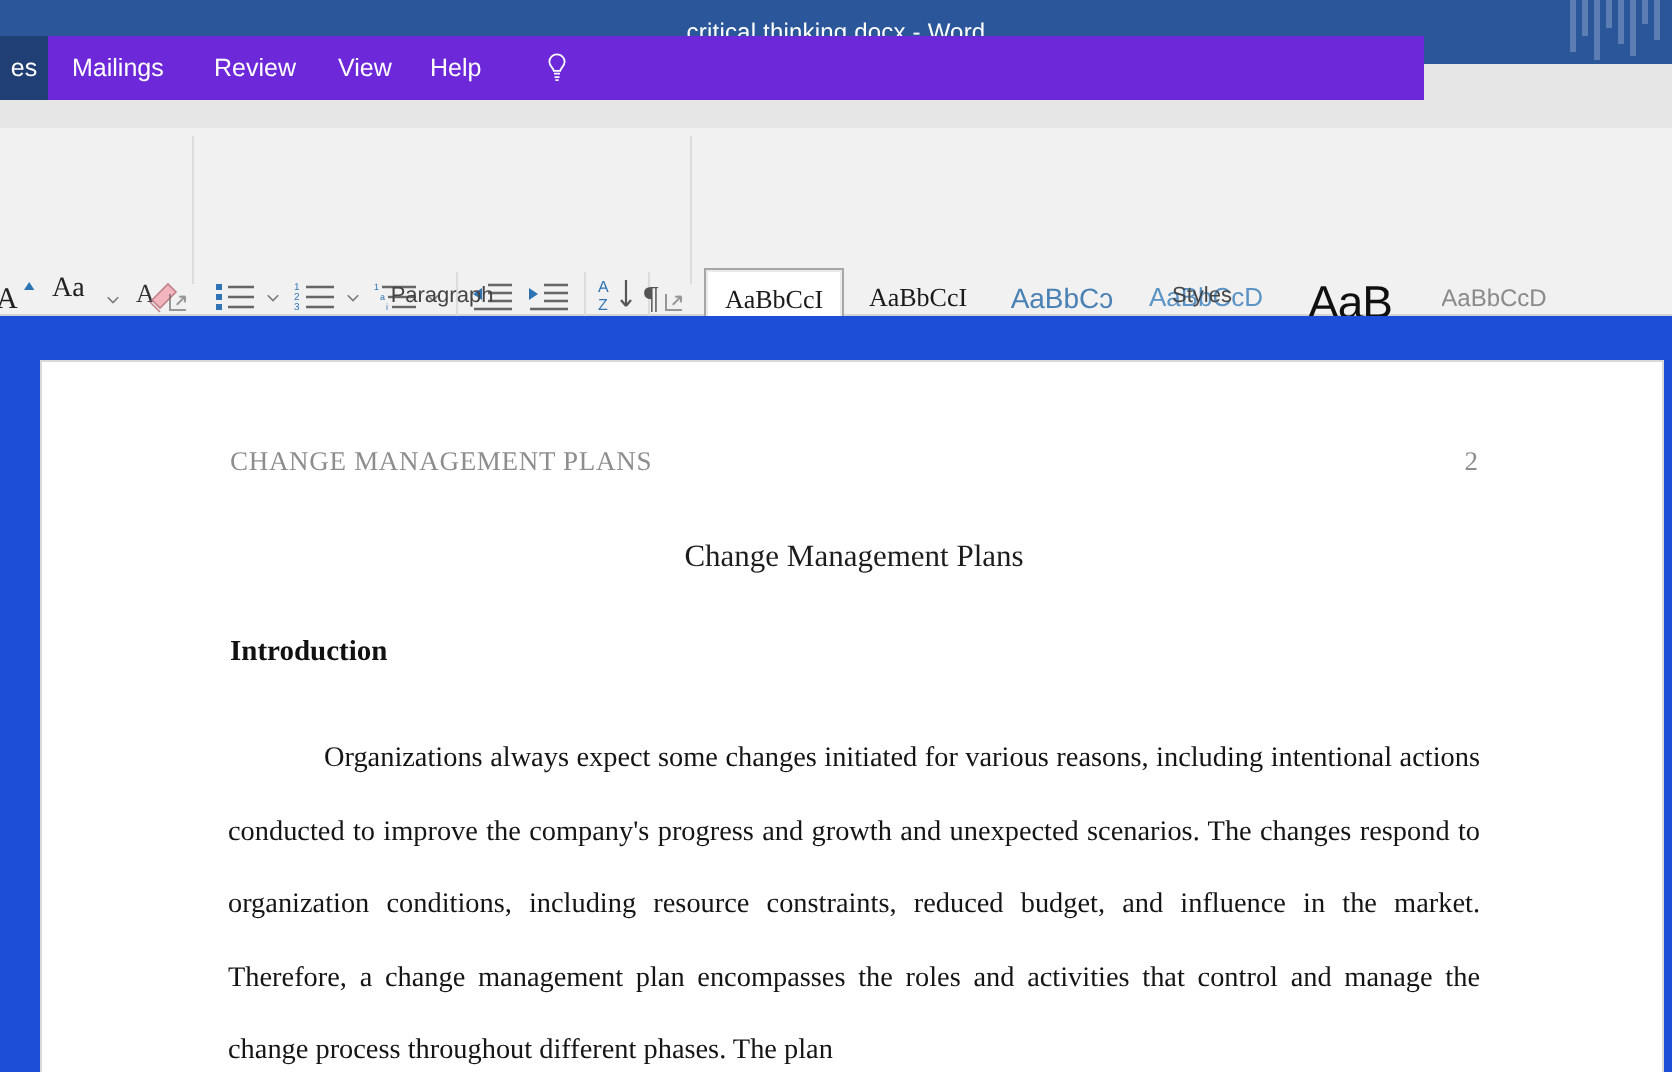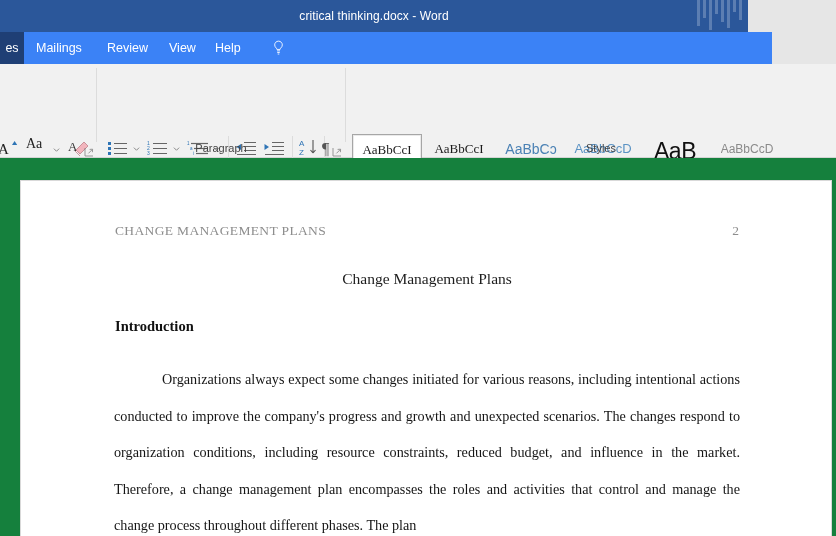--- a/index.html
+++ b/index.html
@@ -5,39 +5,39 @@
   * { box-sizing: border-box; margin: 0; padding: 0; }
   html, body {
     width: 836px; height: 536px;
     overflow: hidden;
     font-family: "Liberation Sans", sans-serif;
     background: #e6e6e6;
   }
 
   
   .titlebar {
-    position: absolute; left: 0; top: 0; width: 748px; height: 32px;
+    position: absolute; left: 0; top: 0; width: 836px; height: 32px;
     background: #2b579a;
     display: flex; align-items: center; justify-content: center;
   }
   .titlebar-text {
     color: #ffffff; font-size: 12px; letter-spacing: .1px;
     white-space: nowrap;
   }
   .win-artifact {
     position: absolute; right: 6px; top: 0; height: 30px; width: 86px;
     display: flex; align-items: flex-start; gap: 3px; justify-content: flex-end;
     opacity: .30;
   }
   .win-artifact i { display:block; width: 3px; background: #cfd8ea; }
 
   
   .tabstrip {
-    position: absolute; left: 0; top: 32px; width: 772px; height: 32px;
-    background: #3b82f6;
+    position: absolute; left: 0; top: 18px; width: 712px; height: 32px;
+    background: #6d28d9;
   }
   .tab {
     position: absolute; top: 0; height: 32px;
     display: flex; align-items: center;
     color: #ffffff; font-size: 12.5px; white-space: nowrap;
   }
   .tab.active {
     background: #1f3f75;
   }
   .tellme {
@@ -96,21 +96,21 @@
   .s-nospace { font-family: "Liberation Serif", serif; color: #1a1a1a; }
   .s-h1      { font-family: "Liberation Sans", sans-serif; color: #4a81b4; font-size: 14px; }
   .s-h2      { font-family: "Liberation Sans", sans-serif; color: #5b93c4; font-size: 13px; }
   .s-title   { font-family: "Liberation Sans", sans-serif; color: #101010; font-size: 23px; line-height: 25px; font-weight: 300; letter-spacing: -.5px;}
   .s-sub     { font-family: "Liberation Sans", sans-serif; color: #8a8a8a; font-size: 12px; }
   .s-subtle  { font-family: "Liberation Serif", serif; color: #8b5cf6; font-size: 10px; font-style: italic; margin-top: 16px; }
 
   
   .docarea {
     position: absolute; left: 0; top: 158px; width: 836px; height: 378px;
-    background: #15803d;
+    background: #1d4ed8;
   }
   .page {
     position: absolute; left: 20px; top: 22px; width: 812px; height: 360px;
     background: #ffffff;
     border: 1px solid #d9d9d9; border-bottom: none;
   }
   .hdr-row {
     position: absolute; left: 94px; top: 42px; width: 624px;
     display: flex; justify-content: space-between; align-items: baseline;
   }

